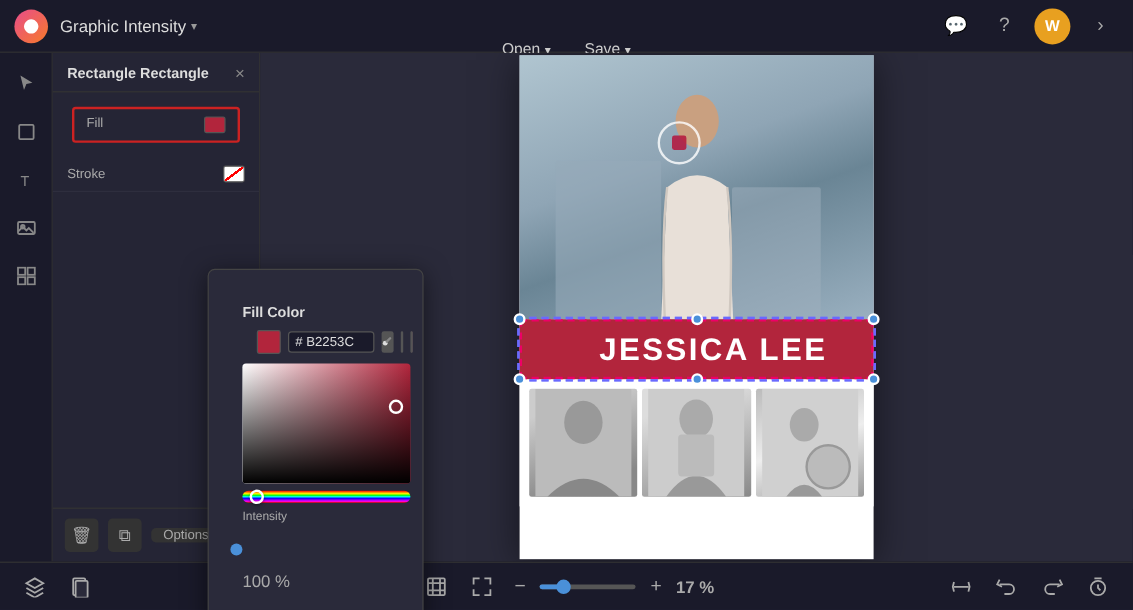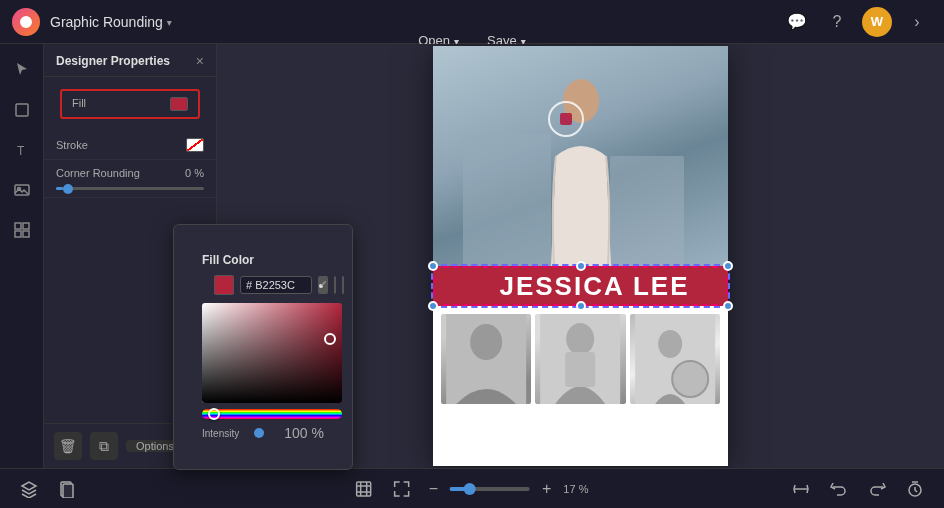--- a/index.html
+++ b/index.html
@@ -335,24 +335,25 @@
       border-radius: 50%;
       background: transparent;
       top: -1px;
       left: 6px;
       box-shadow: 0 1px 3px rgba(0,0,0,0.5);
     }
 
     
     .cp-intensity-row {
       display: flex;
-      align-items: center;
+      align-items: flex-start;
       gap: 20px;
       font-size: 10px;
       color: #aaa;
+      flex-direction: column;
     }
     .cp-intensity-label { flex-shrink: 0; }
     .cp-intensity-track {
       flex: 1;
       height: 4px;
       background: linear-gradient(to right, transparent, #b2253c);
       border-radius: 2px;
       position: relative;
     }
     .cp-intensity-thumb {
@@ -389,21 +390,21 @@
       width: 100%;
       height: 220px;
       background: linear-gradient(135deg, #8a9baa 0%, #b0c0cc 30%, #7a8fa0 60%, #9aaabb 100%);
       position: relative;
       overflow: hidden;
     }
 
     
     .canvas-name-bar {
       width: 100%;
-      height: 40px;
+      height: 50px;
       background: #b2253c;
       display: flex;
       align-items: center;
       justify-content: center;
       position: relative;
       border: 2px dashed #e06;
       outline: 2px dashed #77f;
       padding-left: 28px;
     }
     .canvas-name-text {
@@ -486,41 +487,42 @@
     }
     .zoom-slider-thumb {
       width: 12px; height: 12px;
       border-radius: 50%;
       background: #4a90d9;
       position: absolute;
       top: -4px;
       left: calc(25% - 6px);
     }
     .zoom-level {
-      font-size: 11px;
+      font-size: 14px;
       color: #aaa;
       min-width: 32px;
+      font-weight: bold;
     }
     .bottom-right {
       display: flex;
       align-items: center;
       gap: 8px;
       margin-left: auto;
     }
   </style>
 </head>
 <body>
 
 <div class="topbar">
   <div class="topbar-logo">
     <svg width="16" height="16" viewBox="0 0 16 16">
         <path d="M8 2C4 2 2 6 2 8s2 6 6 6 6-4 6-6-2-6-6-6z" fill="white"></path>
       </svg>
   </div>
-  <span class="topbar-title">Graphic Rounding</span>
+  <span class="topbar-title">Graphic Intensity</span>
   <span class="topbar-chevron chevron-down"></span>
 
   <div class="topbar-center">
     <button class="topbar-btn">
       <span>Open</span>
       <span class="chevron-down"></span>
     </button>
     <button class="topbar-btn">
       <span>Save</span>
       <span class="chevron-down"></span>
@@ -567,46 +569,36 @@
           <rect x="1" y="1" width="6" height="6"></rect>
           <rect x="9" y="1" width="6" height="6"></rect>
           <rect x="1" y="9" width="6" height="6"></rect>
           <rect x="9" y="9" width="6" height="6"></rect>
         </svg>
     </div>
   </div>
 
   <div class="props-panel">
     <div class="props-header">
-      <span class="props-title">Designer Properties</span>
+      <span class="props-title">Rectangle Rectangle</span>
       <button class="props-close">×</button>
     </div>
 
     <div style="padding: 6px 8px;">
       <div class="prop-fill-row">
         <span class="prop-label">Fill</span>
         <div class="fill-swatch"></div>
       </div>
     </div>
 
     <div class="prop-row">
       <span class="prop-label">Stroke</span>
       <div class="stroke-swatch"></div>
     </div>
 
-    <div class="prop-row" style="flex-direction:column; align-items:flex-start;">
-      <div style="display:flex; justify-content:space-between; width:100%; margin-bottom:4px;">
-        <span class="prop-label">Corner Rounding</span>
-        <span class="corner-value">0 %</span>
-      </div>
-      <div class="corner-slider-track">
-        <div class="corner-slider-fill"></div>
-        <div class="corner-slider-thumb"></div>
-      </div>
-    </div>
 
     <div class="props-bottom">
       <button class="icon-sm-btn">🗑</button>
       <button class="icon-sm-btn">⧉</button>
       <button class="options-btn">
         <span>Options</span>
         <span>›</span>
       </button>
     </div>
   </div>

